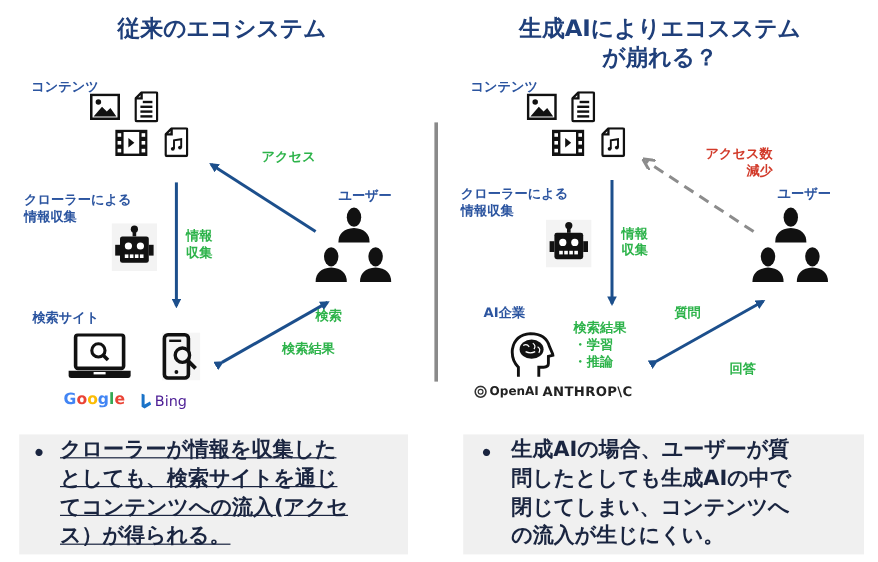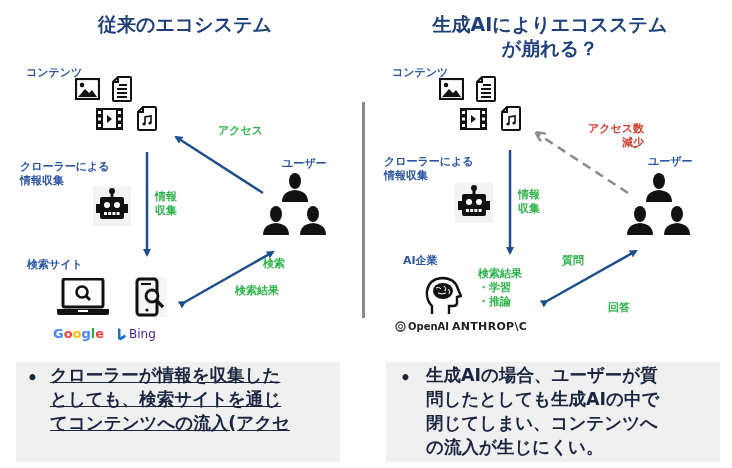--- a/index.html
+++ b/index.html
@@ -152,20 +152,21 @@
   </svg>
   <span style="color:#4c1d95; font-size:12px;">Bing</span>
 </div>
 
 <div class="abs box" style="left:16px; width:324px;">
   <div class="abs bullet" style="left:11px; top:6px;">•</div>
   <div class="abs box-text" style="left:34px; top:1px;text-decoration:underline;">
     <div>クローラーが情報を収集した</div>
     <div>としても、検索サイトを通じ</div>
     <div>てコンテンツへの流入(アクセ</div>
+    <div>ス）が得られる。</div>
   </div>
 </div>
 
 <div class="abs lbl-blue" style="left:392px; top:66px;">コンテンツ</div>
 
 <svg class="abs" style="left:439px; top:78px;" width="25" height="22" viewBox="0 0 25 22">
   <rect x="1" y="1" width="23" height="20" fill="none" stroke="#111" stroke-width="2.2"></rect>
   <circle cx="7" cy="7" r="2.3" fill="#111"></circle>
   <path d="M3 19 L10 11 L14 15 L17 12 L22 19 Z" fill="#111"></path>
 </svg>

